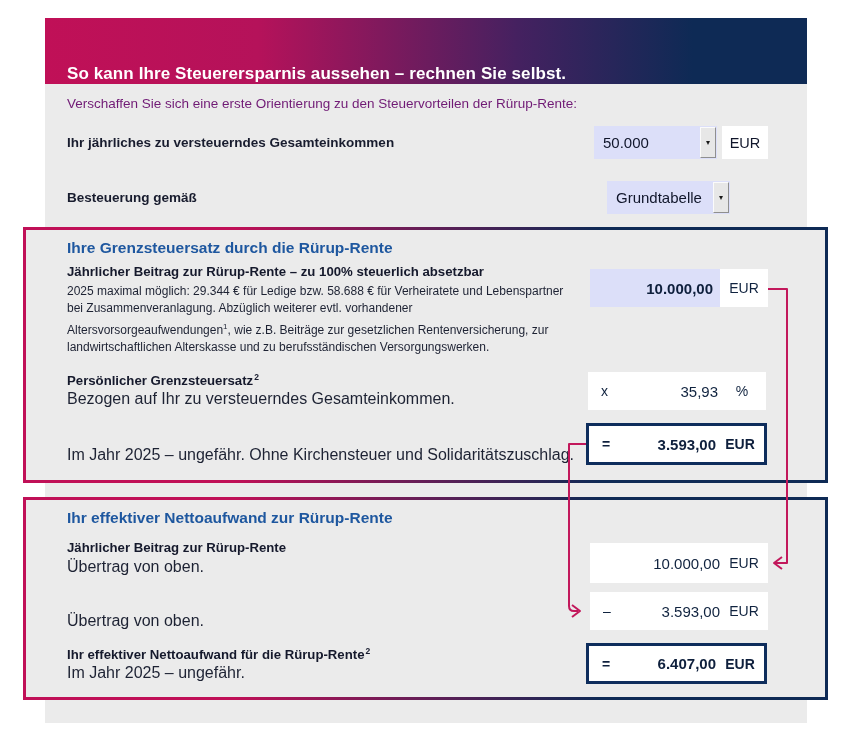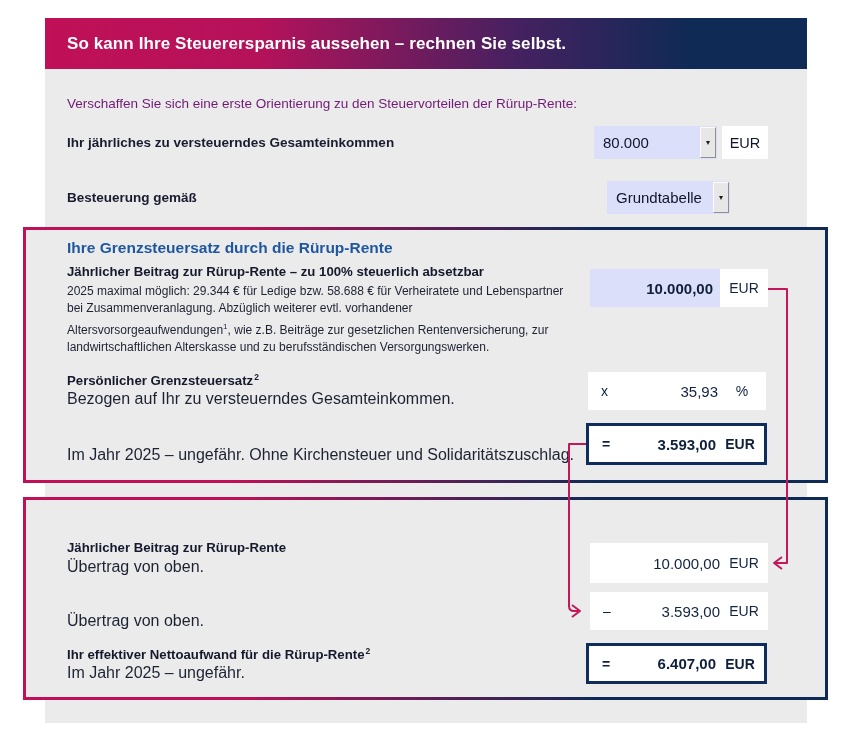--- a/index.html
+++ b/index.html
@@ -1,23 +1,23 @@
 <!DOCTYPE html>
 <html><head>
 <meta charset="utf-8">
 <style>
   html,body{margin:0;padding:0;background:#ffffff;}
   #stage{position:relative;width:855px;height:730px;background:#ffffff;overflow:hidden;
          font-family:"Liberation Sans",sans-serif;color:#181c2e;}
   
   .panel{position:absolute;left:45px;top:18px;width:762px;height:705px;background:#ebebeb;}
   
-  .header-bar{position:absolute;left:45px;top:18px;width:762px;height:51px;
+  .header-bar{position:absolute;left:45px;top:18px;width:762px;height:66px;
       background:linear-gradient(90deg,#c01057 0%,#b5125a 28%,#452160 62%,#0e2a55 85%,#0e2a55 100%);
-      display:flex;align-items:center;}
+      display:flex;align-items:flex-end;}
   .header-bar .title{color:#ffffff;font-size:17px;font-weight:bold;padding-left:22px;letter-spacing:.1px;}
   .intro{position:absolute;left:67px;top:96px;width:620px;font-size:13.5px;color:#701a75;}
   .form-label{position:absolute;font-size:13.5px;font-weight:bold;color:#181c2e;}
   
   .combo{position:absolute;background:#dcdff9;height:33px;box-sizing:border-box;display:flex;align-items:center;}
   .combo .combo-value{font-size:15px;padding-left:9px;color:#10162b;flex:1;}
   .dd-btn{width:16px;height:31px;margin:1px 1px 1px 0;background:#e7e7e7;box-sizing:border-box;
       border:1px solid #8f8f8f;border-top-color:#fbfbfb;border-left-color:#fbfbfb;
       display:flex;align-items:center;justify-content:center;font-size:8px;color:#1a1a1a;cursor:default;}
   .unit-box{position:absolute;background:#ffffff;height:33px;display:flex;align-items:center;justify-content:center;
@@ -54,21 +54,21 @@
   <div class="panel"></div>
 
   <div class="header-bar">
     <span class="title">So kann Ihre Steuerersparnis aussehen – rechnen Sie selbst.</span>
   </div>
 
   <div class="intro">Verschaffen Sie sich eine erste Orientierung zu den Steuervorteilen der Rürup-Rente:</div>
 
   <div class="form-label" style="left:67px;top:135px;">Ihr jährliches zu versteuerndes Gesamteinkommen</div>
   <div class="combo" style="left:594px;top:126px;width:123px;">
-    <span class="combo-value">80.000</span>
+    <span class="combo-value">50.000</span>
     <span class="dd-btn">
         <span>▾</span>
       </span>
   </div>
   <div class="unit-box" style="left:722px;top:126px;width:46px;">
     <span>EUR</span>
   </div>
 
   <div class="form-label" style="left:67px;top:190px;">Besteuerung gemäß</div>
   <div class="combo" style="left:607px;top:181px;width:123px;">
@@ -100,20 +100,21 @@
   </div>
 
   <div class="row-sub" style="top:446px;">Im Jahr 2025 – ungefähr. Ohne Kirchensteuer und Solidaritätszuschlag.</div>
   <div class="valbox bold result" style="left:586px;top:423px;width:181px;height:42px;">
     <span class="op">=</span>
     <span class="val">3.593,00</span>
     <span class="unit">EUR</span>
   </div>
 
   <div class="gbox" style="top:497px;height:197px;"></div>
+  <div class="gbox-heading" style="top:509px;">Ihr effektiver Nettoaufwand zur Rürup-Rente</div>
 
   <div class="row-label" style="top:540px;">Jährlicher Beitrag zur Rürup-Rente</div>
   <div class="row-sub" style="top:558px;">Übertrag von oben.</div>
   <div class="valbox" style="left:590px;top:543px;width:178px;height:40px;">
     <span class="op"></span>
     <span class="val">10.000,00</span>
     <span class="unit">EUR</span>
   </div>
 
   <div class="row-sub" style="top:612px;">Übertrag von oben.</div>

